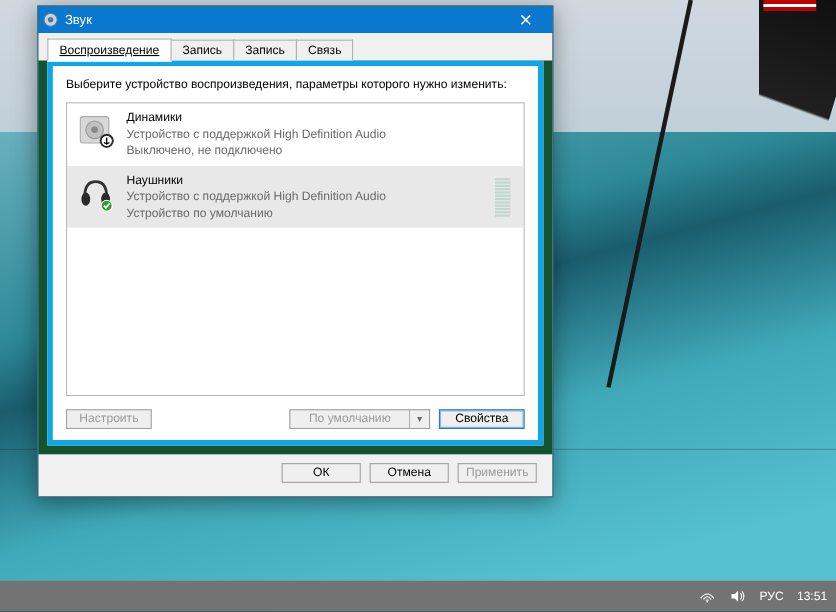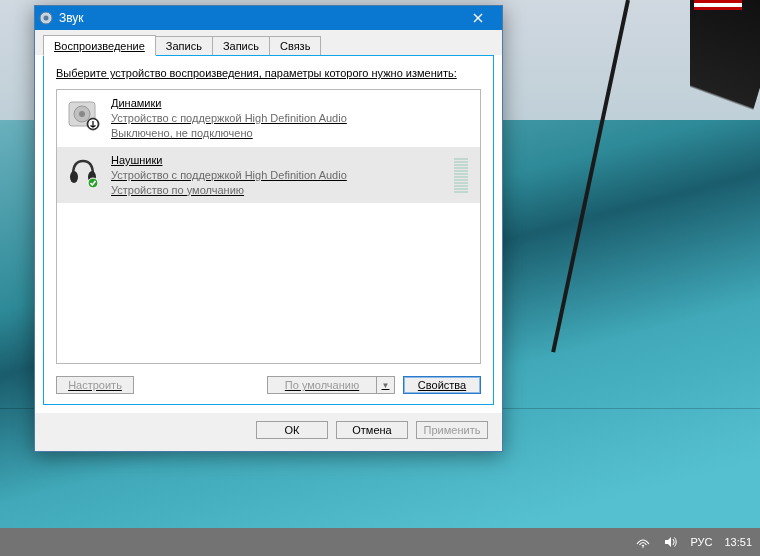--- a/index.html
+++ b/index.html
@@ -24,41 +24,41 @@
   .taskbar {
     position: absolute; left:0; right:0; bottom:0; height:28px;
     background: #737373; color:#fff; display:flex; align-items:center;
     justify-content:flex-end; padding:0 8px; font-size:11px;
   }
   .tray { display:flex; align-items:center; gap:12px; }
   .tray svg { display:block; }
 
   .window {
     position:absolute; top:5px; left:34px; width:469px; height:447px;
-    background:#ffffff; border:1px solid #4a7aa8; box-shadow:0 4px 20px rgba(0,0,0,0.4);
+    background:#14532d; border:1px solid #4a7aa8; box-shadow:0 4px 20px rgba(0,0,0,0.4);
     display:flex; flex-direction:column;
   }
   .titlebar {
     height:24px; background:#0a78d0; color:#fff; display:flex; align-items:center;
     padding:0 4px; font-size:12px;
   }
   .titlebar-icon { width:14px; height:14px; margin-right:6px; }
   .title-text { flex:1; }
   .close-btn { width:40px; height:24px; display:flex; align-items:center; justify-content:center; cursor:pointer; }
 
   .tabs { display:flex; padding:6px 8px 0 8px; background:#f0f0f0; }
   .tab {
     padding:3px 10px; font-size:11px; border:1px solid #b0b0b0; border-bottom:none;
     background:#f0f0f0; margin-right:-1px; position:relative; cursor:pointer;
   }
   .tab.active { background:#fff; border-bottom:1px solid #fff; z-index:2; top:1px; padding-top:4px; margin-top:-2px;text-decoration:underline; }
 
   .tab-content {
-    background:#fff; margin:0 8px 8px 8px; border:1px solid #0ea5e9; flex:1;
-    padding:10px 12px; display:flex; flex-direction:column;text-decoration:underline;
+    background:#fff; margin:0 8px 8px 8px; border:5px solid #0ea5e9; flex:1;
+    padding:10px 12px; display:flex; flex-direction:column;
   }
   .instruction { font-size:11px; color:#000; margin-bottom:8px; line-height:1.4; }
   .device-list {
     border:1px solid #b8b8b8; flex:1; background:#fff; overflow:auto;
   }
   .device {
     display:flex; align-items:flex-start; padding:6px 8px; gap:10px;
   }
   .device.selected { background:#e8e8e8; }
   .device-icon { width:36px; height:36px; position:relative; flex-shrink:0; }

